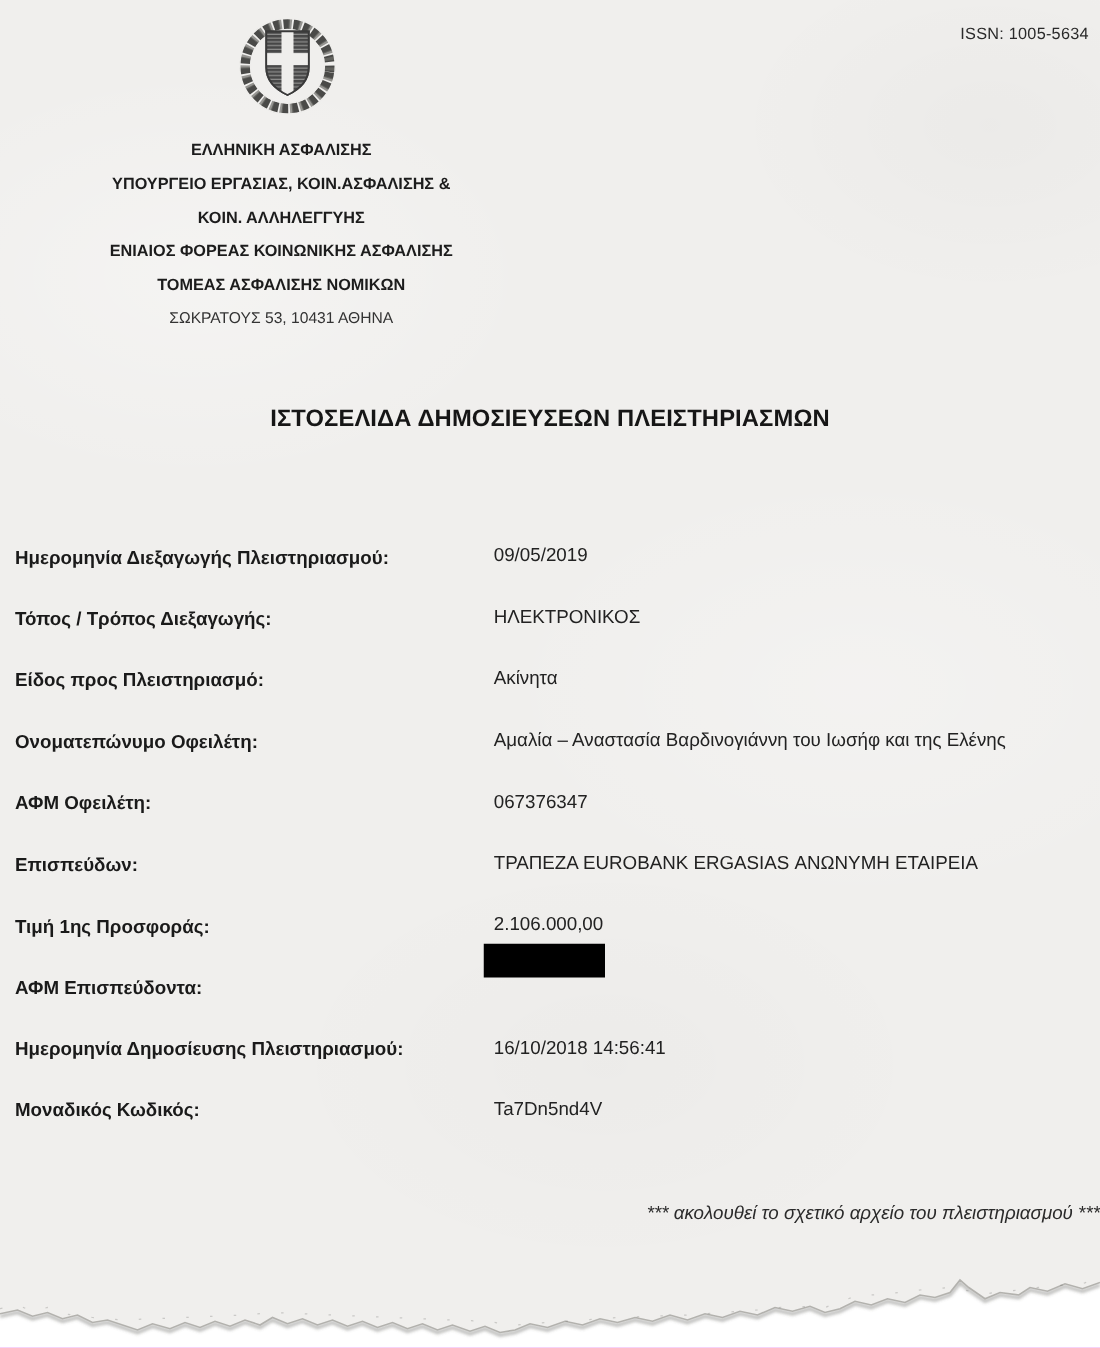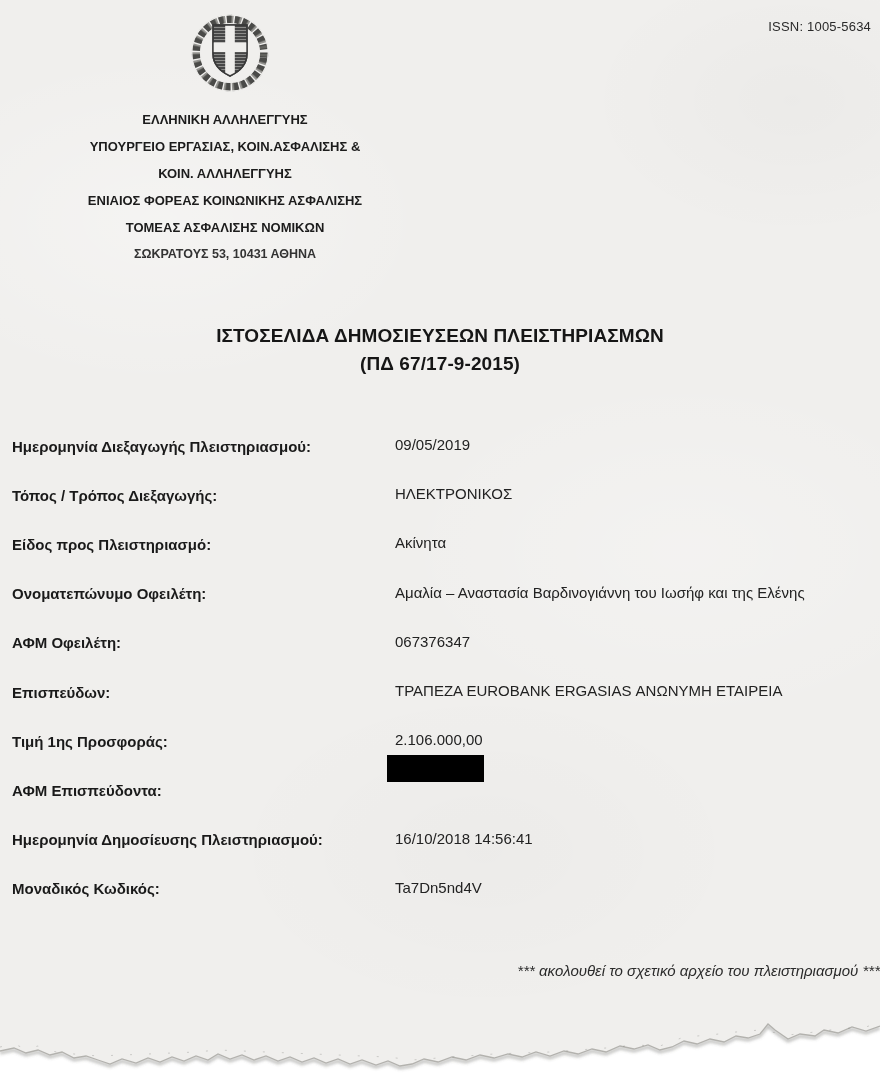--- a/index.html
+++ b/index.html
@@ -27,21 +27,21 @@
   .emblem { position: absolute; left: 186px; top: 10px; width: 88px; height: 88px; }
 
   .ministry-block {
     position: absolute; left: 55px; top: 106px; width: 340px;
     text-align: center;
   }
   .ministry-line {
     display: block; font-size: 13px; font-weight: 700; color: #1c1c1c;
     line-height: 27px; white-space: nowrap;
   }
-  .ministry-line:last-child { font-weight: 700; font-size: 12.5px; color: #333; }
+  .ministry-line:last-child { font-weight: 400; font-size: 12.5px; color: #333; }
 
   .doc-title {
     position: absolute; left: 0; top: 322px; width: 880px;
     text-align: center; font-weight: 700; font-size: 19px; line-height: 28px;
     color: #161616; letter-spacing: 0.1px;
   }
 
   .fields {
     position: absolute; left: 12px; top: 400px; width: 856px;
   }
@@ -96,31 +96,30 @@
     <path d="M27 15 H61 V44 Q61 58 44 66 Q27 58 27 44 Z" fill="url(#hatch)" stroke="#3a3a3a" stroke-width="1.4"></path>
 
     <g clip-path="url(#shieldClip)">
       <rect x="39.2" y="15" width="9.6" height="51" fill="#efeeec"></rect>
       <rect x="27" y="32.5" width="34" height="9.6" fill="#efeeec"></rect>
     </g>
     <path d="M27 15 H61 V44 Q61 58 44 66 Q27 58 27 44 Z" fill="none" stroke="#3a3a3a" stroke-width="1.4"></path>
   </svg>
 
   <div class="ministry-block">
-    <span class="ministry-line">ΕΛΛΗΝΙΚΗ ΑΛΛΗΛΕΓΓΥΗΣ</span>
+    <span class="ministry-line">ΕΛΛΗΝΙΚΗ ΑΣΦΑΛΙΣΗΣ</span>
     <span class="ministry-line">ΥΠΟΥΡΓΕΙΟ ΕΡΓΑΣΙΑΣ, ΚΟΙΝ.ΑΣΦΑΛΙΣΗΣ &amp;</span>
     <span class="ministry-line">ΚΟΙΝ. ΑΛΛΗΛΕΓΓΥΗΣ</span>
     <span class="ministry-line">ΕΝΙΑΙΟΣ ΦΟΡΕΑΣ ΚΟΙΝΩΝΙΚΗΣ ΑΣΦΑΛΙΣΗΣ</span>
     <span class="ministry-line">ΤΟΜΕΑΣ ΑΣΦΑΛΙΣΗΣ ΝΟΜΙΚΩΝ</span>
     <span class="ministry-line">ΣΩΚΡΑΤΟΥΣ 53, 10431 ΑΘΗΝΑ</span>
   </div>
 
   <div class="doc-title">
     <div>ΙΣΤΟΣΕΛΙΔΑ ΔΗΜΟΣΙΕΥΣΕΩΝ ΠΛΕΙΣΤΗΡΙΑΣΜΩΝ</div>
-    <div>(ΠΔ 67/17-9-2015)</div>
   </div>
 
   <div class="fields">
     <div class="field-row">
       <div class="field-label">Ημερομηνία Διεξαγωγής Πλειστηριασμού:</div>
       <div class="field-value">09/05/2019</div>
     </div>
     <div class="field-row">
       <div class="field-label">Τόπος / Τρόπος Διεξαγωγής:</div>
       <div class="field-value">ΗΛΕΚΤΡΟΝΙΚΟΣ</div>

